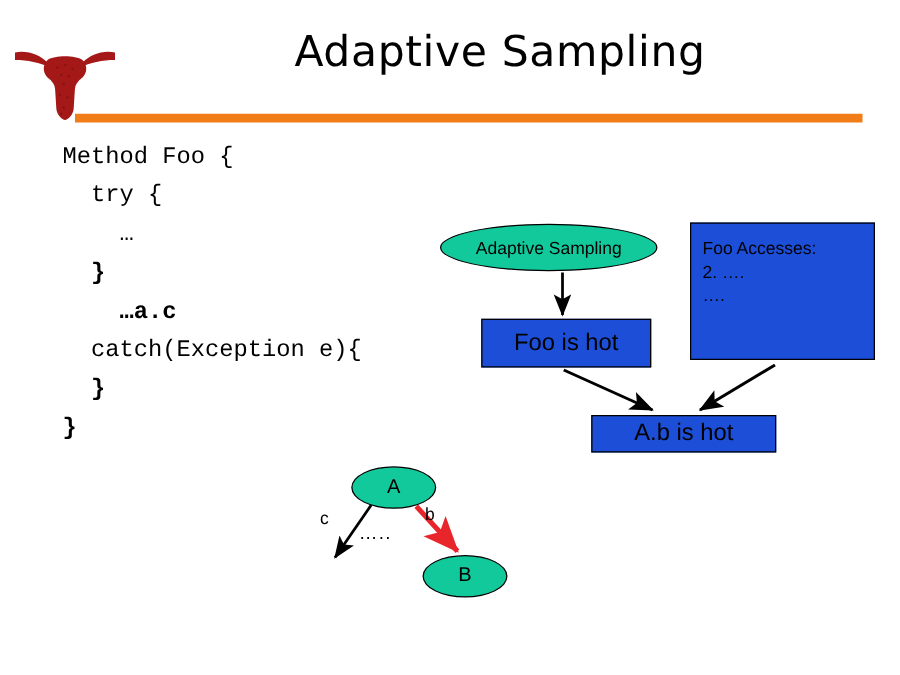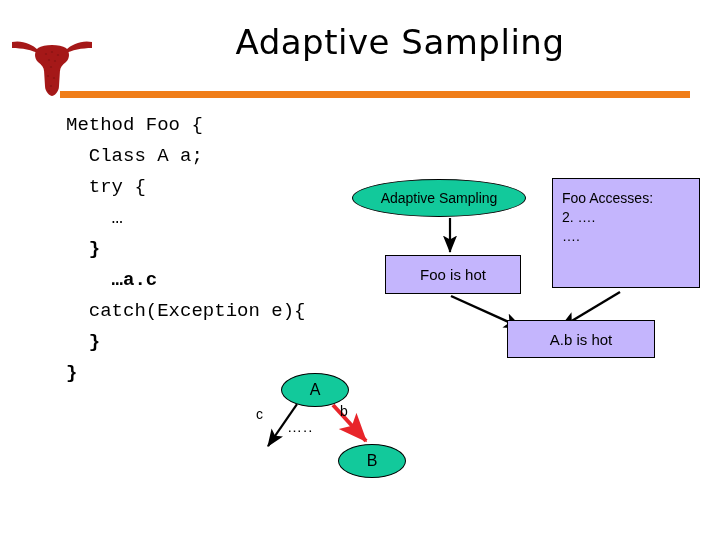--- a/index.html
+++ b/index.html
@@ -51,37 +51,37 @@
     position: absolute;
     left: 50px;
     top: 110px;
     width: 330px;
     font-family: "Liberation Mono", "DejaVu Sans Mono", monospace;
     font-size: 19px;
     line-height: 31px;
     color: #000000;
     white-space: pre;
   }
-  #code .ln { display: block; height: 31px; margin-left: 16px; }
+  #code .ln { display: block; height: 31px; }
   #code .b { font-weight: bold; }
 
   
   .gbox {
     position: absolute;
-    background: #c4b5fd;
+    background: #1d4ed8;
     border: 1px solid #000000;
     box-sizing: border-box;
     color: #000000;
     font-family: "Liberation Sans", sans-serif;
   }
   .gbox.centered {
     display: flex;
     align-items: center;
     justify-content: center;
-    font-size: 15px;
+    font-size: 19px;
   }
   .gellipse {
     position: absolute;
     background: #12C99B;
     border: 1px solid #000000;
     border-radius: 50%;
     box-sizing: border-box;
     display: flex;
     align-items: center;
     justify-content: center;
@@ -97,21 +97,21 @@
     left: 385px; top: 255px; width: 136px; height: 39px;
   }
   #node-foo-accesses {
     left: 552px; top: 178px; width: 148px; height: 110px;
     padding: 10px 0 0 9px;
     font-size: 14px;
     line-height: 19px;
   }
   #node-foo-accesses .acc-line { display: block; white-space: nowrap; }
   #node-ab-is-hot {
-    left: 473px; top: 320px; width: 148px; height: 38px; margin-left: 34px;
+    left: 473px; top: 332px; width: 148px; height: 30px;
   }
   #node-a {
     left: 281px; top: 373px; width: 68px; height: 34px;
     font-size: 16px;
   }
   #node-b {
     left: 338px; top: 444px; width: 68px; height: 34px;
     font-size: 16px;
   }
 
@@ -165,21 +165,21 @@
           <circle cx="50" cy="52" r="1.1"></circle>
         <circle cx="47" cy="60" r="1.1"></circle>
           <circle cx="45" cy="65" r="1.1"></circle>
       </g>
     </svg>
   </div>
 
   <div id="title">Adaptive Sampling</div>
   <div id="divider"></div>
 
-  <div id="code"><span class="ln">Method Foo {</span><span class="ln">  Class A a;</span><span class="ln">  try {</span><span class="ln">    …</span><span class="ln b">  }</span><span class="ln b">    …a.c</span><span class="ln">  catch(Exception e){</span><span class="ln b">  }</span><span class="ln b">}</span></div>
+  <div id="code"><span class="ln">Method Foo {</span><span class="ln">  try {</span><span class="ln">    …</span><span class="ln b">  }</span><span class="ln b">    …a.c</span><span class="ln">  catch(Exception e){</span><span class="ln b">  }</span><span class="ln b">}</span></div>
 
   <svg id="arrows">
     <defs>
       <marker id="ah-black" markerWidth="9" markerHeight="9" refX="7.5" refY="3.2" orient="auto" markerUnits="strokeWidth">
         <path d="M0,0 L8,3.2 L0,6.4 L1.8,3.2 Z" fill="#000000"></path>
       </marker>
       <marker id="ah-red" markerWidth="8" markerHeight="8" refX="6.8" refY="3" orient="auto" markerUnits="strokeWidth">
         <path d="M0,0 L7.2,3 L0,6 L1.6,3 Z" fill="#E8252A"></path>
       </marker>
     </defs>

